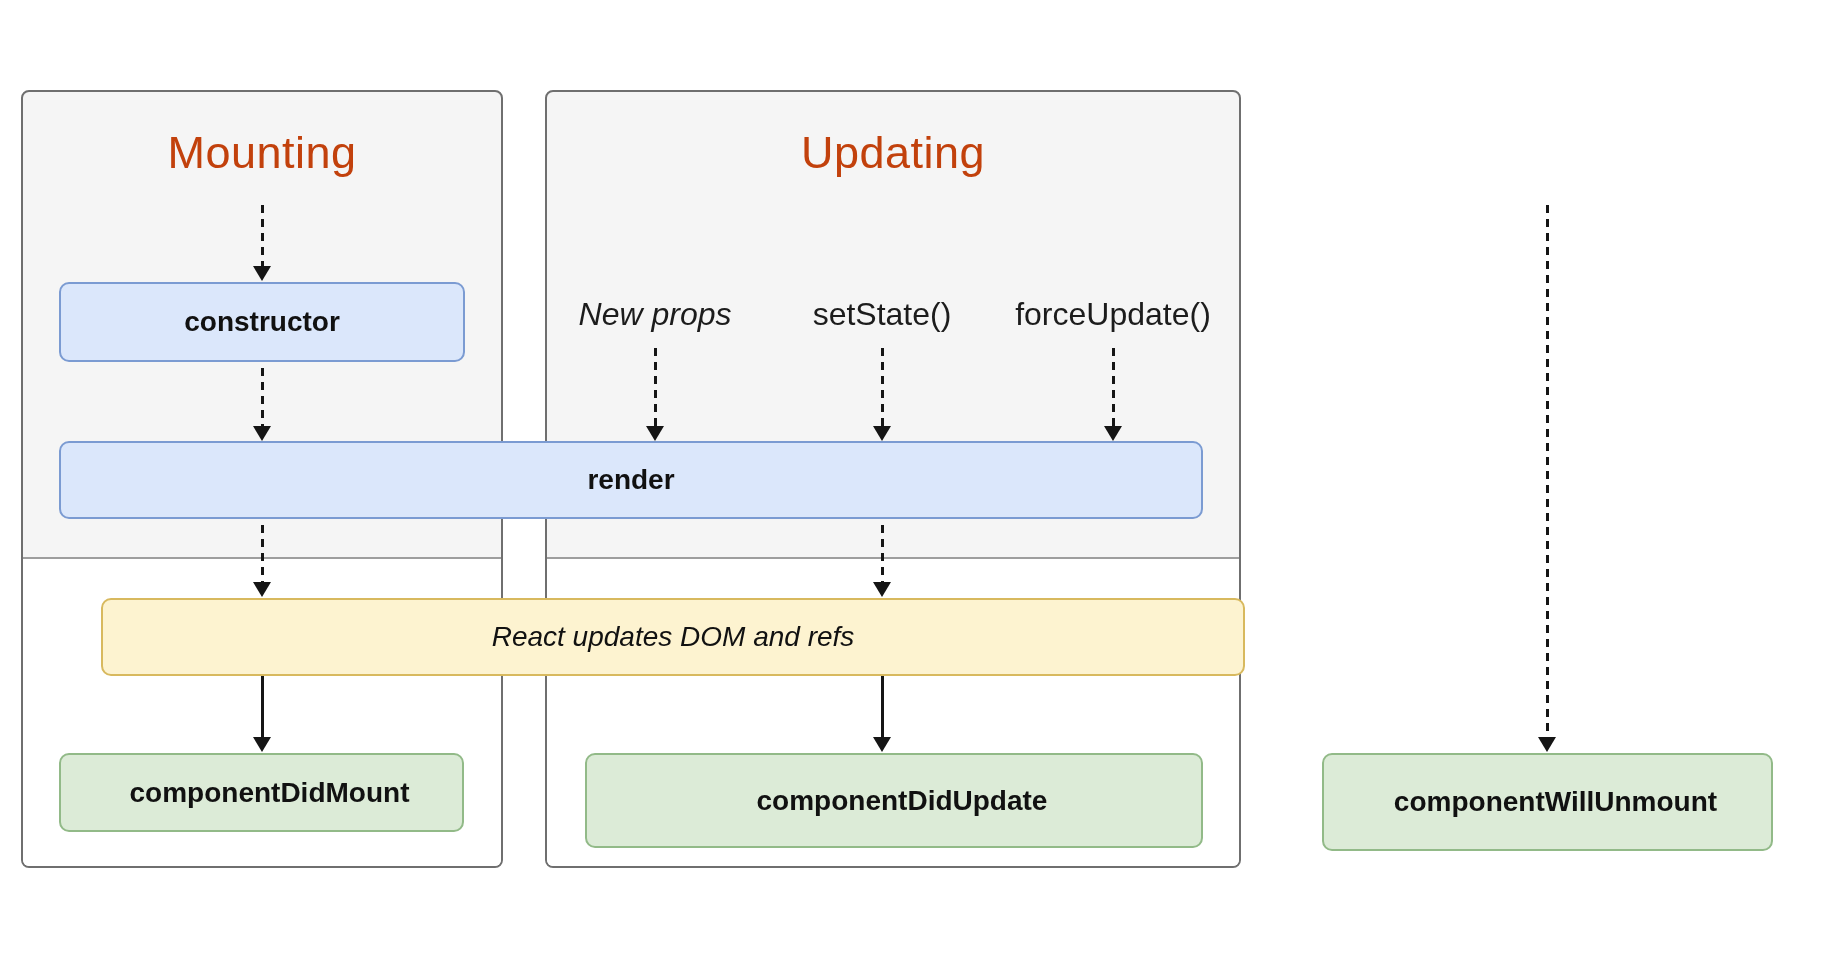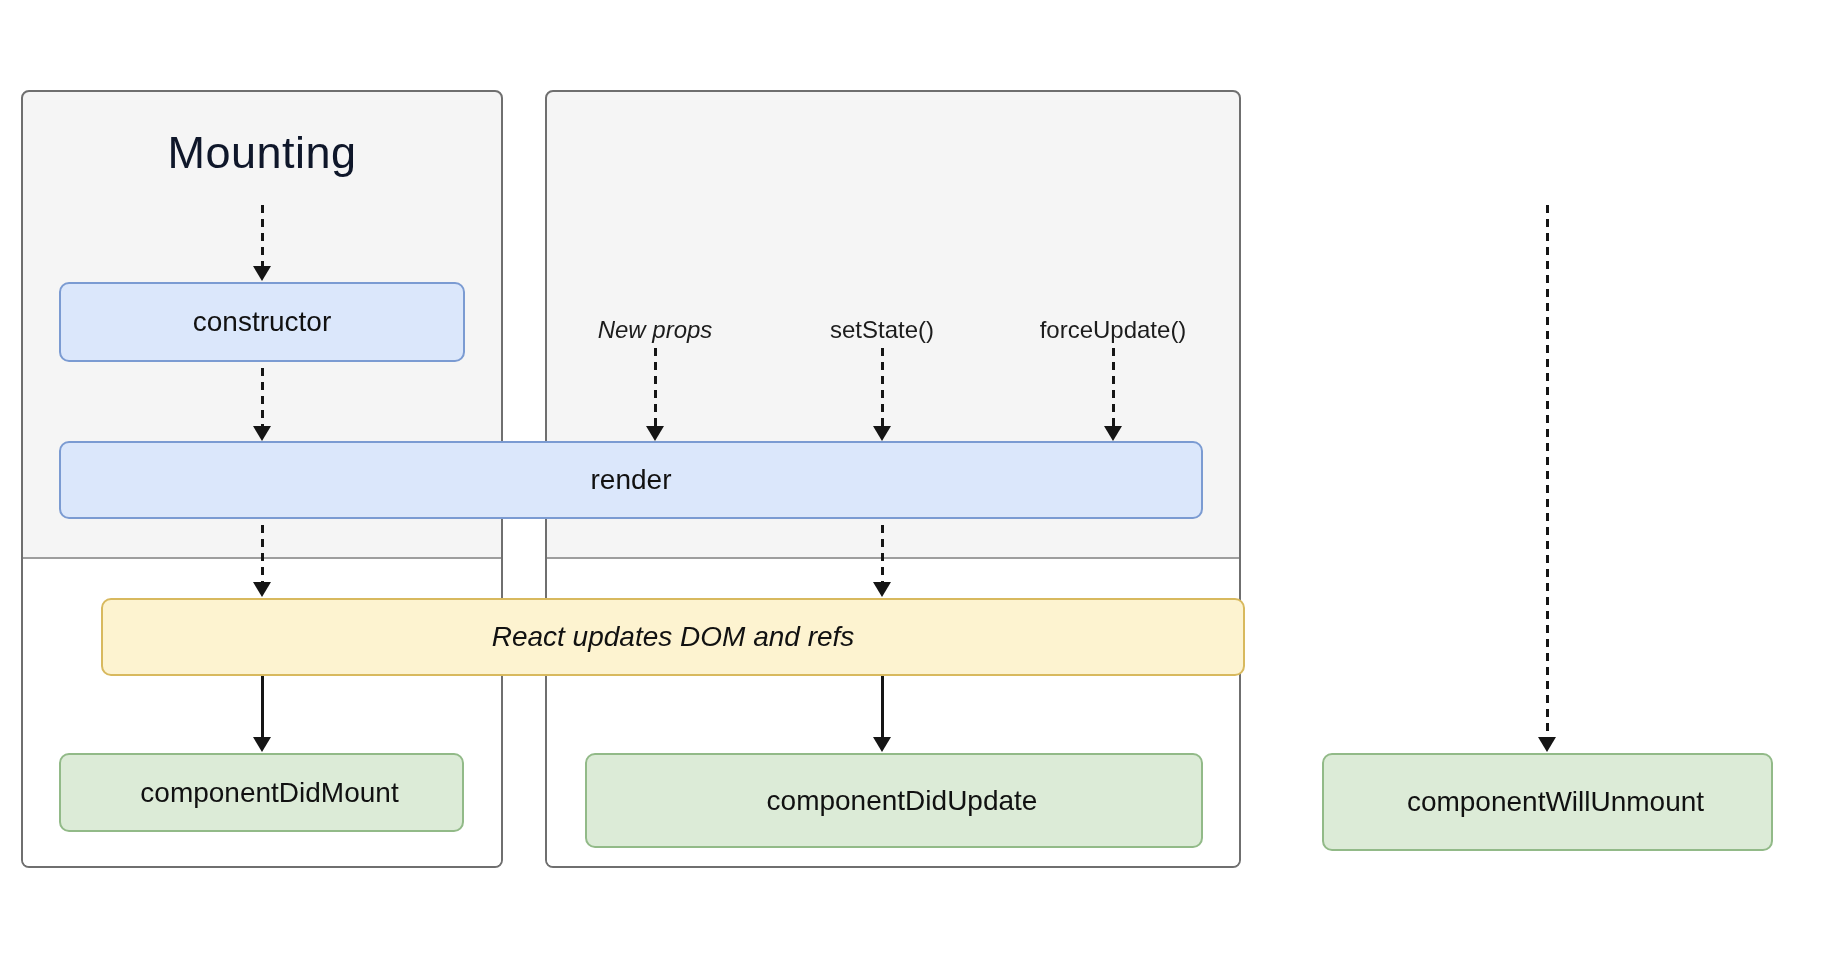--- a/index.html
+++ b/index.html
@@ -15,46 +15,46 @@
     border-radius:8px;
   }
   .commit-area{
     position:absolute;left:0;right:0;top:465px;bottom:0;
     background:#ffffff;
     border-top:2px solid var(--phase-divider,#9e9e9e);
     border-radius:0 0 6px 6px;
   }
   .col-title{
     position:relative;margin:35px 0 0 0;text-align:center;
-    font-size:45px;font-weight:400;letter-spacing:0.5px;color:#0f172a;
+    font-size:45px;font-weight:400;letter-spacing:0.5px;color:#c2410c;
   }
   
   .box{
     position:absolute;box-sizing:border-box;border-radius:10px;
     display:flex;align-items:center;justify-content:center;
-    font-size:28px;font-weight:400;z-index:5;
+    font-size:28px;font-weight:700;z-index:5;
   }
   .box.blue{
     background:var(--lifecycle-box-fill,#dbe7fb);
     border:2px solid var(--lifecycle-box-border,#7b9bd2);
   }
   .box.yellow{
     background:var(--side-effect-fill,#fdf3d0);
     border:2px solid var(--side-effect-border,#d8b95e);
     font-weight:400;font-style:italic;
   }
   .box.green{
     background:var(--commit-box-fill,#dcebd7);
     border:2px solid var(--commit-box-border,#92ba88);
     padding-left:16px;
   }
   
   .trigger{
-    position:absolute;top:315px;transform:translateX(-50%);
-    font-size:24px;line-height:30px;white-space:nowrap;color:#1c1c1c;z-index:4;
+    position:absolute;top:299px;transform:translateX(-50%);
+    font-size:32px;line-height:30px;white-space:nowrap;color:#1c1c1c;z-index:4;
   }
   .trigger.italic{font-style:italic;}
   
   .arrow{position:absolute;width:18px;transform:translateX(-9px);z-index:4;}
   .arrow .line{
     position:absolute;left:50%;margin-left:-1.5px;top:0;bottom:13px;width:3px;
     background:var(--arrow-color,#151515);
   }
   .arrow.dashed .line{
     background:repeating-linear-gradient(to bottom,
@@ -71,20 +71,21 @@
 
 <div class="stage">
 
   <section class="column" style="left:21px;width:482px;">
     <div class="commit-area"></div>
     <h2 class="col-title">Mounting</h2>
   </section>
 
   <section class="column" style="left:545px;width:696px;">
     <div class="commit-area"></div>
+    <h2 class="col-title">Updating</h2>
   </section>
 
 
   <span class="trigger italic" style="left:655px;">New props</span>
   <span class="trigger" style="left:882px;">setState()</span>
   <span class="trigger" style="left:1113px;">forceUpdate()</span>
 
   <div class="arrow dashed" style="left:262px;top:205px;height:76px;">
       <div class="line"></div>
       <div class="head"></div>

